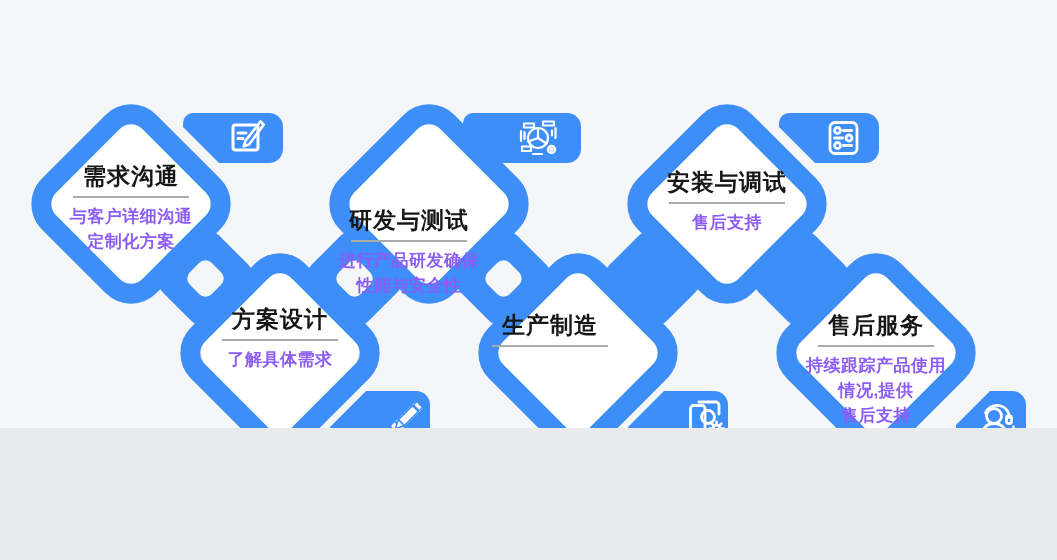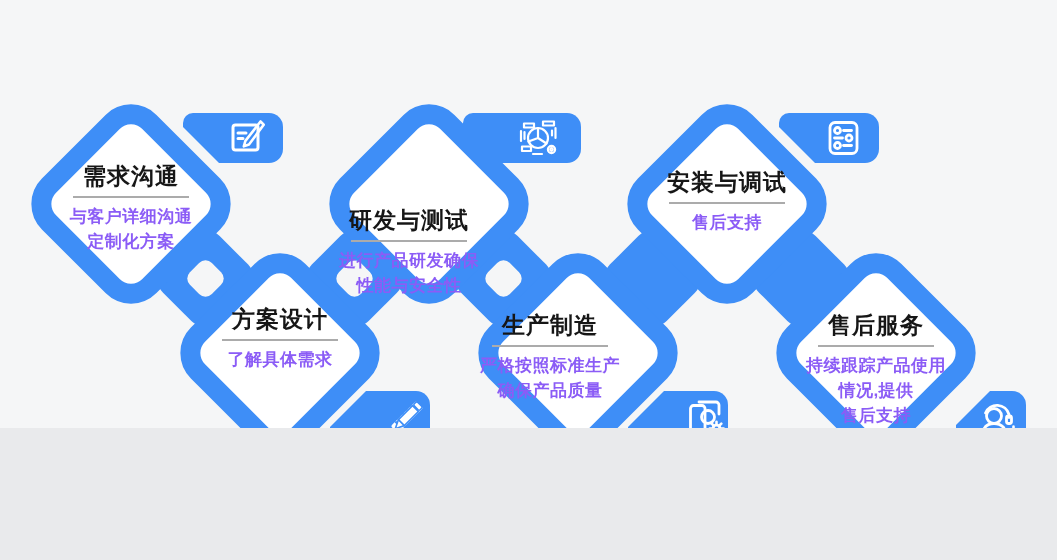--- a/index.html
+++ b/index.html
@@ -175,24 +175,20 @@
     <div class="node-divider"></div>
     <div class="node-desc">
       <div>进行产品研发确保</div>
       <div>性能与安全性</div>
     </div>
   </div>
 
   <div class="node-text" style="left:455px;top:311px;">
     <div class="node-title">生产制造</div>
     <div class="node-divider"></div>
-    <div class="node-desc">
-      <div>严格按照标准生产</div>
-      <div>确保产品质量</div>
-    </div>
   </div>
 
   <div class="node-text" style="left:632px;top:168px;">
     <div class="node-title">安装与调试</div>
     <div class="node-divider"></div>
     <div class="node-desc">
       <div>售后支持</div>
     </div>
   </div>
 

